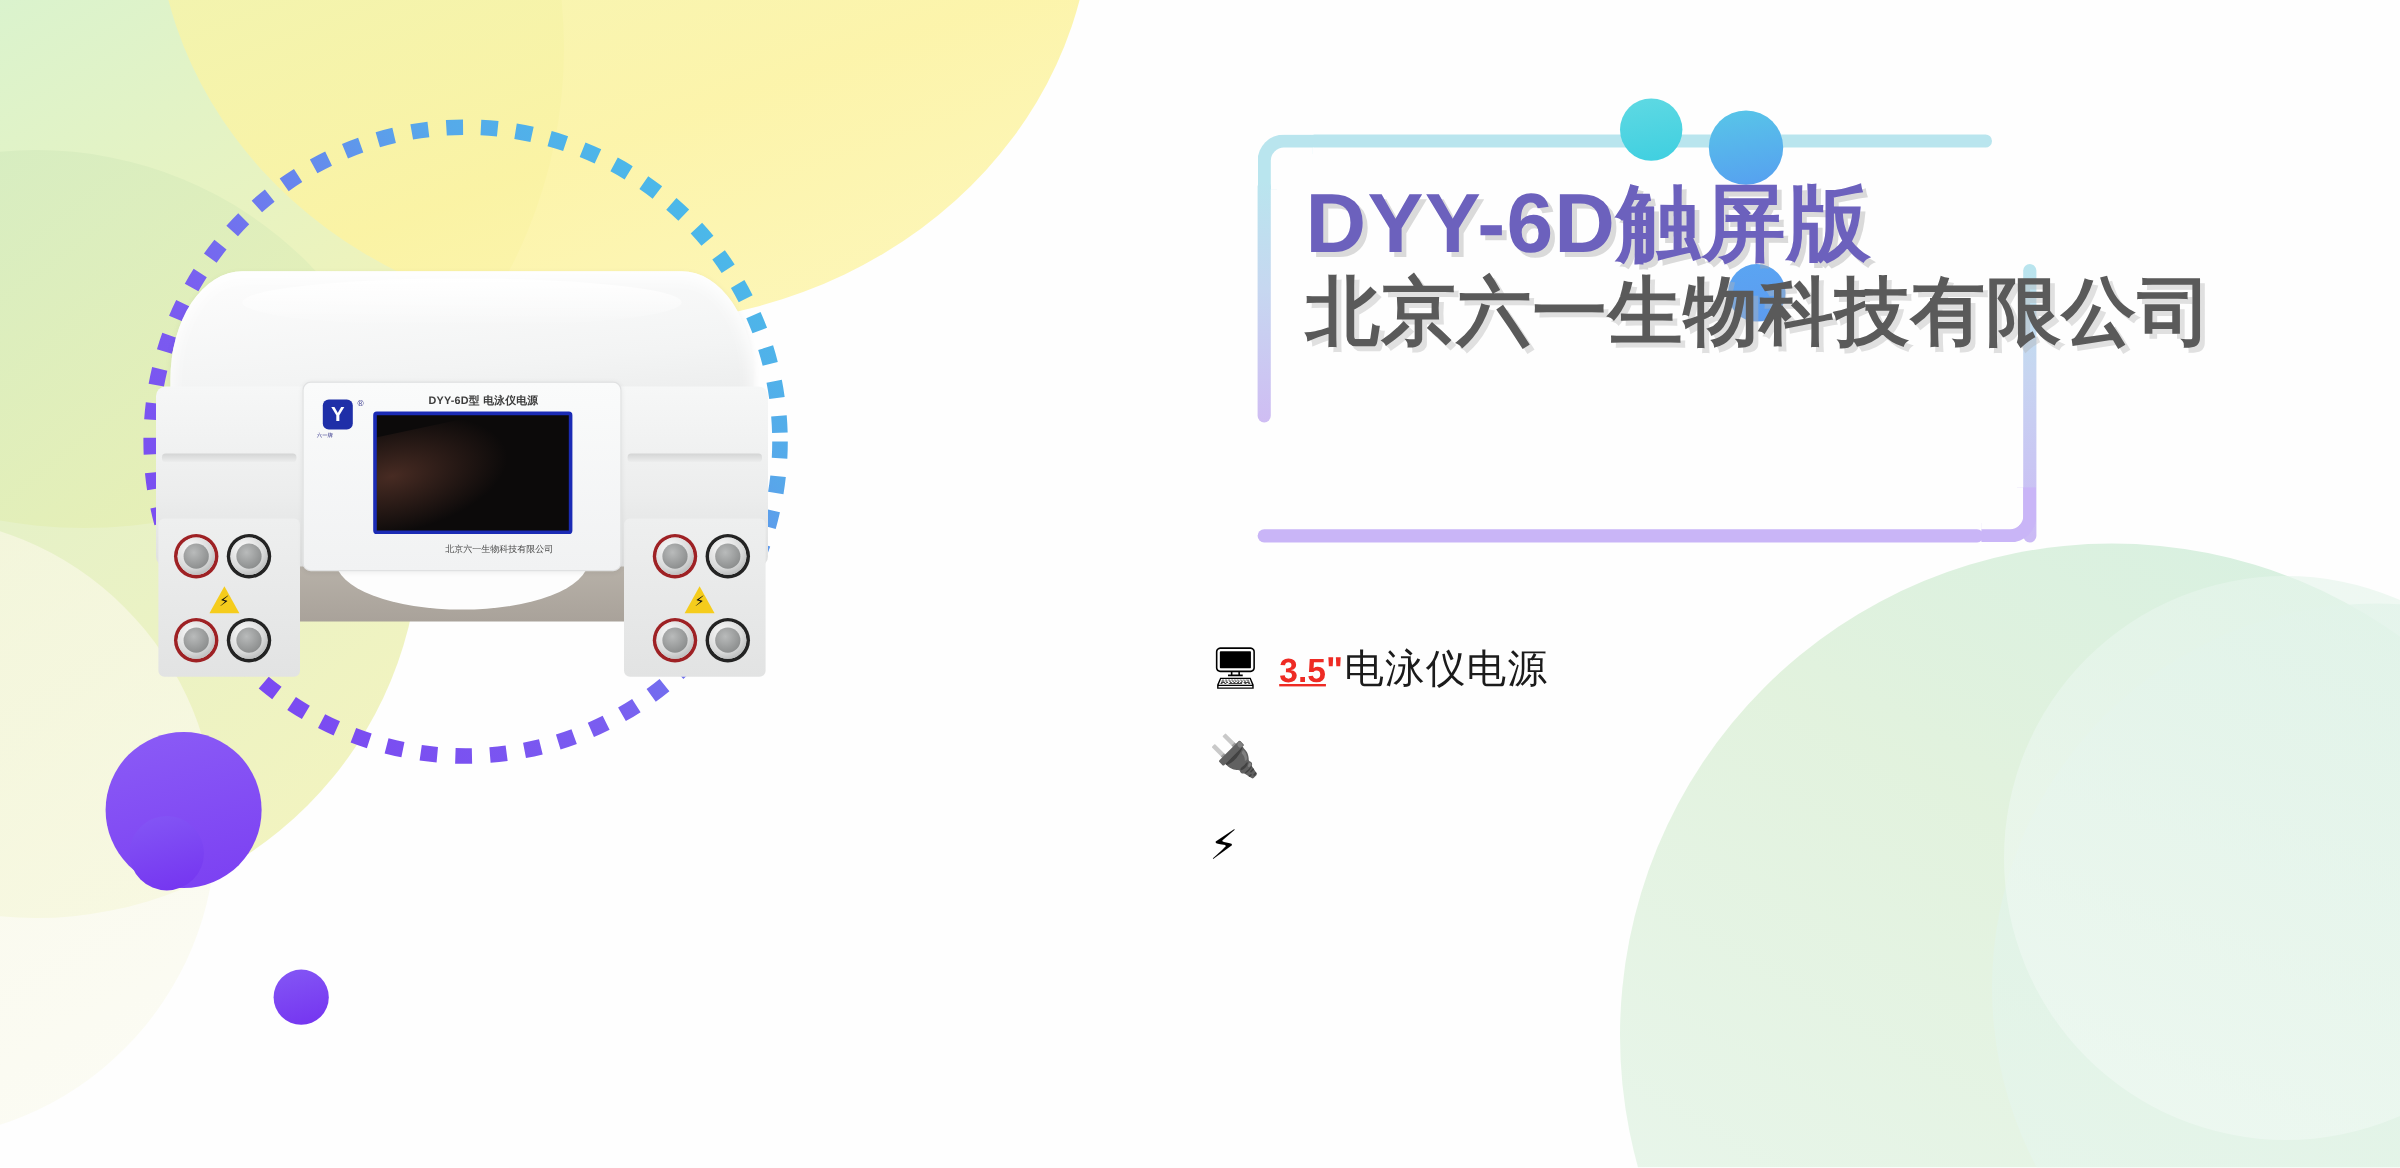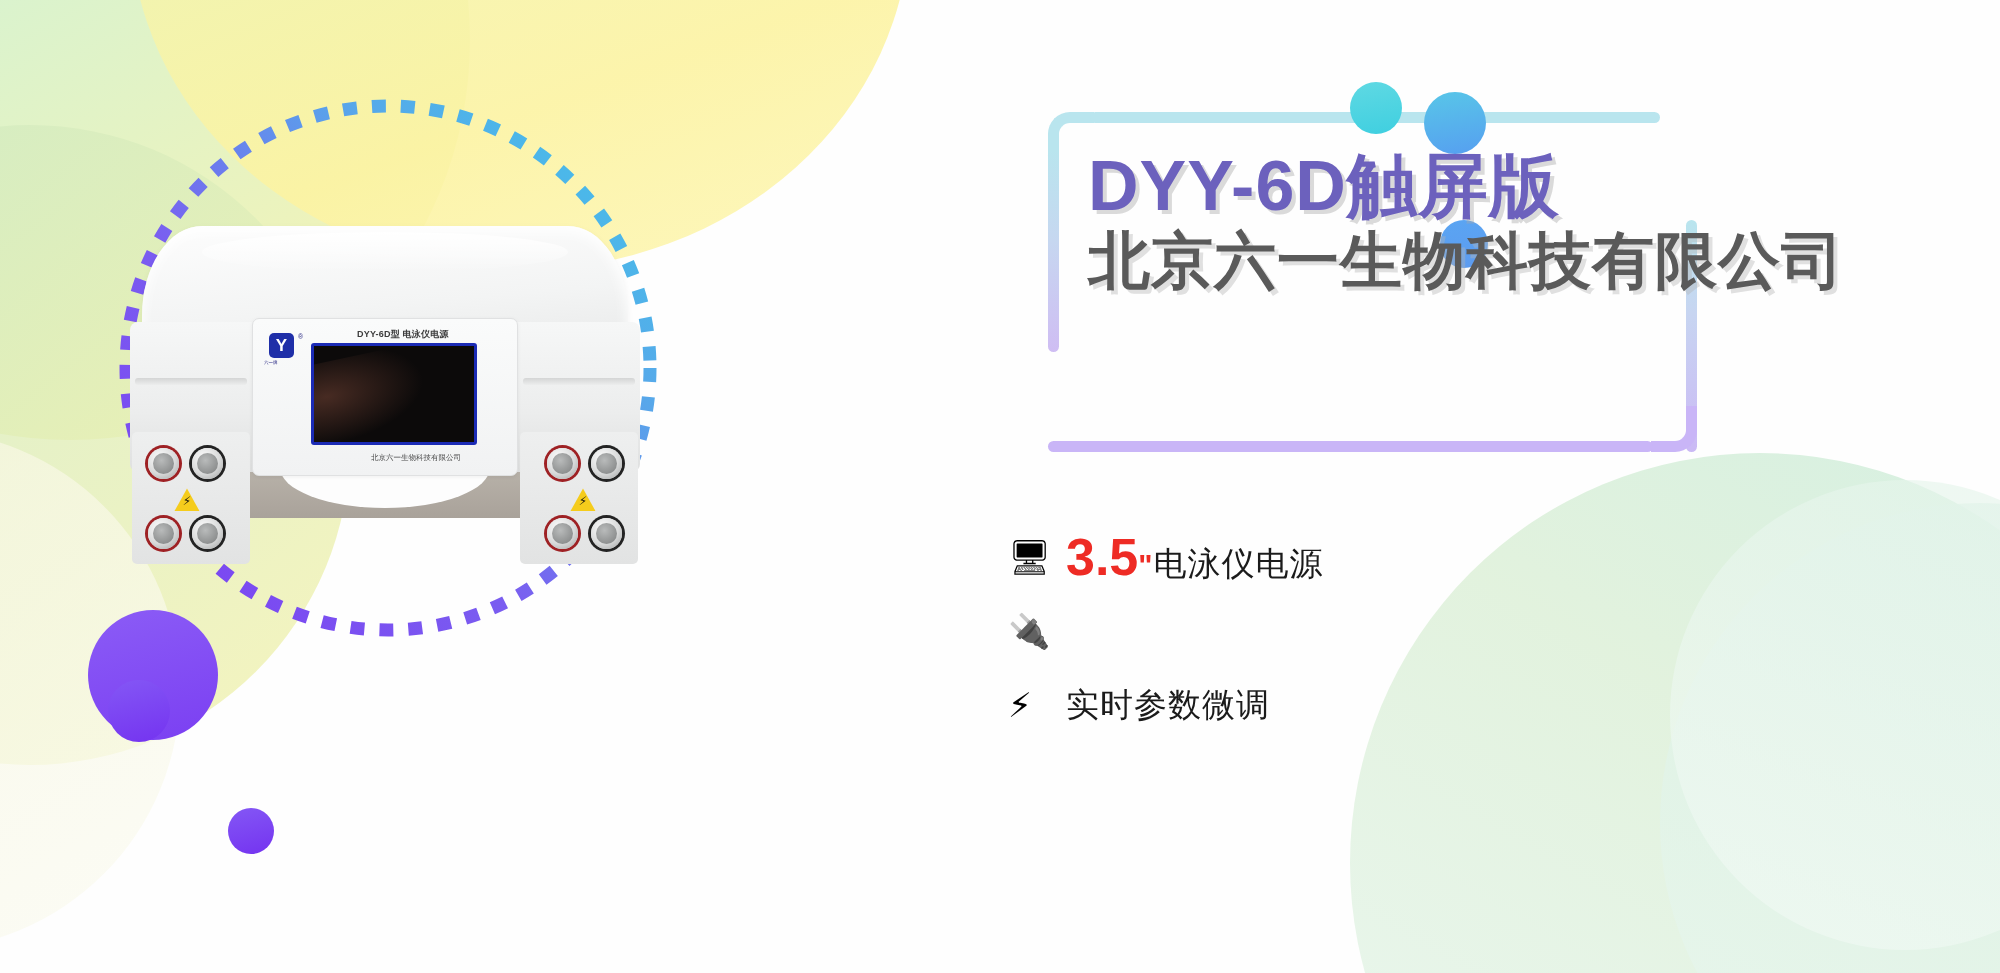--- a/index.html
+++ b/index.html
@@ -191,21 +191,21 @@
   .title-sub {
     font-size:62px; font-weight:bold; color:#5a5a5a; letter-spacing:1px;
     line-height:1.2; white-space:nowrap; margin-top:-4px;
     text-shadow:4px 4px 0 rgba(180,180,180,.40);
   }
 
   .features { position:absolute; left:68px; top:520px; width:700px; }
   .feature { display:flex; align-items:center; height:74px; }
   .feat-icon { width:58px; font-size:34px; line-height:1; text-align:left; }
   .feat-text { font-size:33px; color:#1b1b1b; letter-spacing:1px; white-space:nowrap; display:flex; align-items:baseline; }
-  .big-red { color:#ee2b24; font-weight:bold; font-size:52px; letter-spacing:0; }
+  .big-red { color:#ee2b24; font-weight:bold; font-size:28px; letter-spacing:0;text-decoration:underline; }
   .inch { color:#ee2b24; font-weight:bold; font-size:30px; }
   .hl-red { background:#ee2b24; color:#fff; padding:0 2px; }
 </style>
 </head>
 <body>
 
 <div id="banner">
 
   <div class="blob blob-cyan-yellow"></div>
   <div class="blob blob-yellow-top"></div>
@@ -291,21 +291,18 @@
           <span>电泳仪电源</span>
         </span>
       </div>
 
       <div class="feature">
         <span class="feat-icon">🔌</span>
       </div>
 
       <div class="feature">
         <span class="feat-icon">⚡</span>
-        <span class="feat-text">
-          <span>实时参数微调</span>
-        </span>
       </div>
 
     </div>
   </div>
 
 </div>
 
 </body></html>

